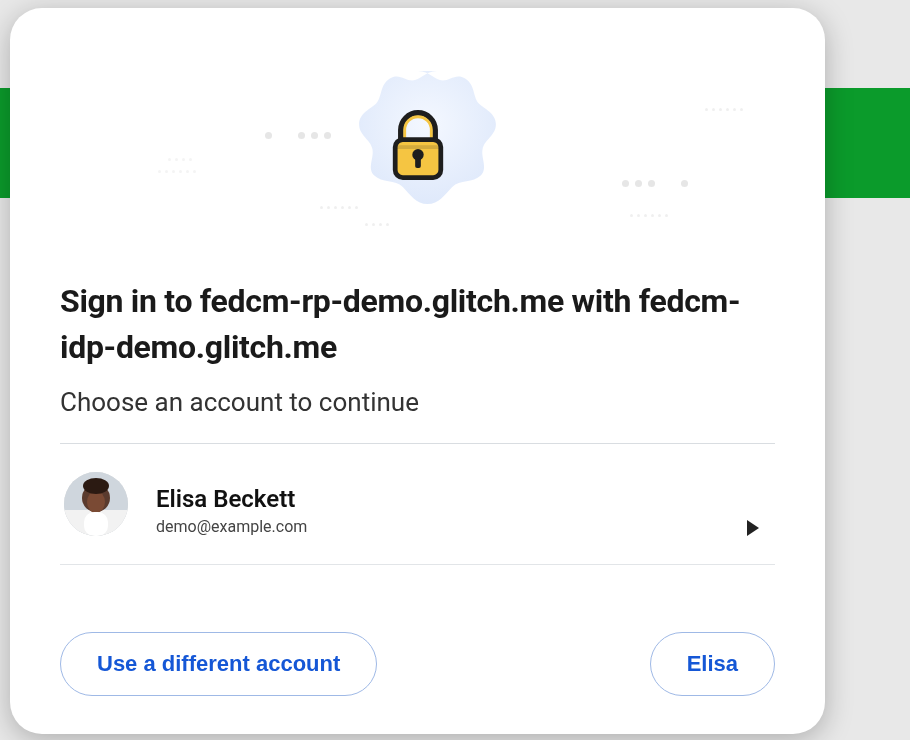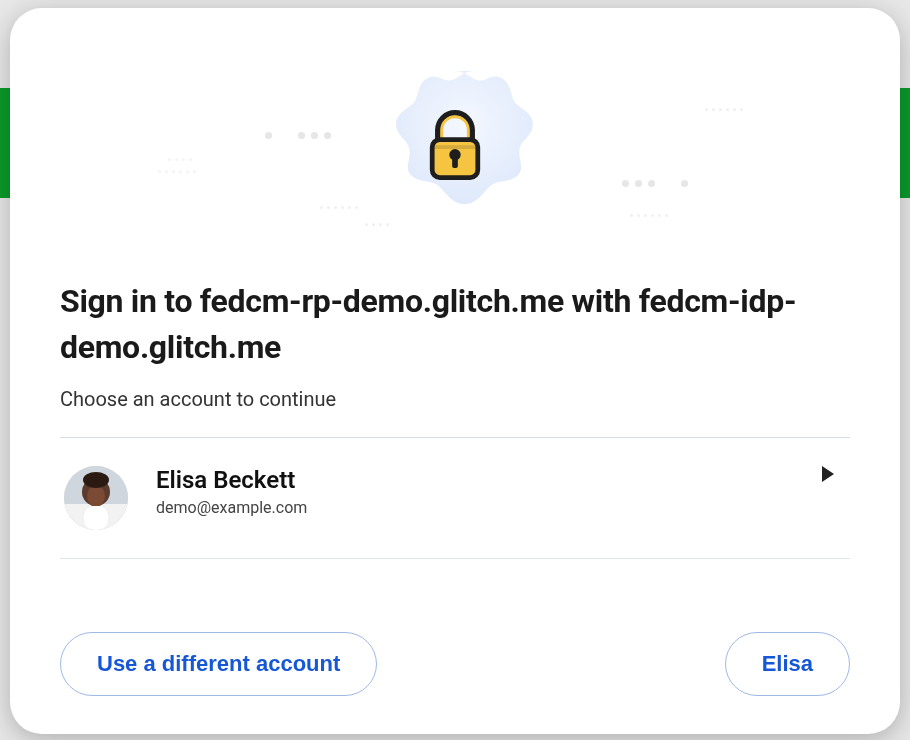--- a/index.html
+++ b/index.html
@@ -16,21 +16,21 @@
       top: 88px;
       left: 0;
       right: 0;
       height: 110px;
       background: #0b9b2b;
     }
     .dialog {
       position: absolute;
       top: 8px;
       left: 10px;
-      width: 890px;
+      width: 815px;
       height: 726px;
       background: #fff;
       border-radius: 32px;
       box-shadow: 0 6px 28px rgba(0,0,0,0.25);
       padding: 40px 50px 38px 50px;
       display: flex;
       flex-direction: column;
     }
     .hero {
       position: relative;
@@ -70,32 +70,32 @@
     .dotgroup.far-left2 { top: 122px; left: 98px; opacity:.20;}
     .title {
       font-size: 32px;
       font-weight: 700;
       color: #1a1a1a;
       line-height: 1.45;
       margin-top: 20px;
       letter-spacing: -0.3px;
     }
     .subtitle {
-      font-size: 20px;
+      font-size: 26px;
       color: #333;
       margin-top: 16px;
       font-weight: 400;
     }
     .account-list {
       margin-top: 26px;
       border-top: 1px solid #d9dde1;
     }
     .account-item {
       display: flex;
-      align-items: flex-start;
+      align-items: flex-end;
       padding: 28px 4px;
       border-bottom: 1px solid #e2e5e8;
       cursor: pointer;
     }
     .avatar {
       width: 64px; height: 64px;
       border-radius: 50%;
       overflow: hidden;
       flex-shrink: 0;
       background: #dcdcdc;

